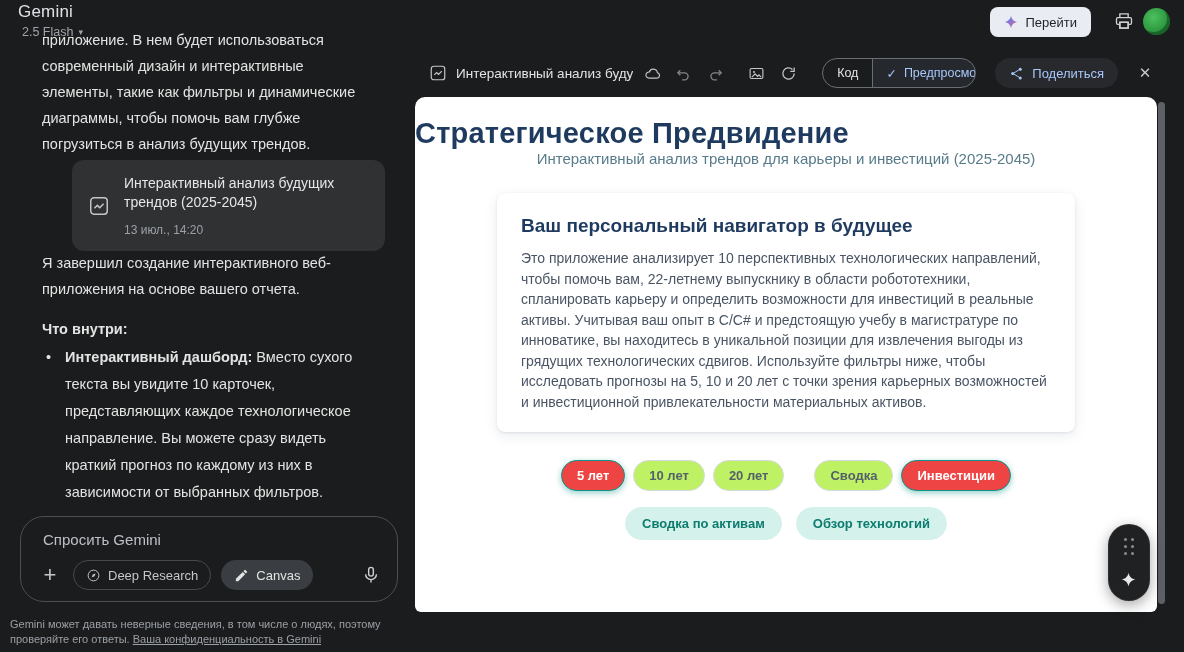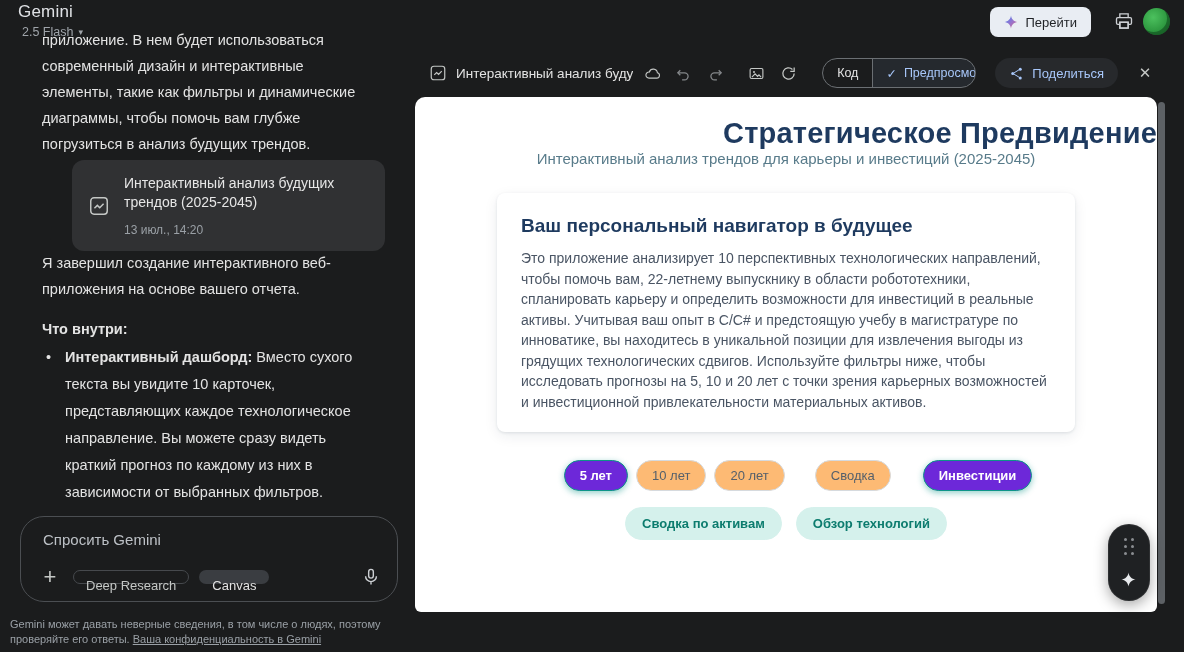--- a/index.html
+++ b/index.html
@@ -39,22 +39,22 @@
 
   
   .composer { position:absolute; left:20px; top:516px; width:378px; height:86px; border:1px solid #4b4e52;
     border-radius:24px; background:#1b1c1d; }
   .composer-input { position:absolute; left:22px; top:14px; width:330px; background:transparent; border:none;
     outline:none; color:#e3e3e3; font-size:15px; font-family:inherit; }
   .composer-input::placeholder { color:#bdc1c6; opacity:1; }
   .composer-row { position:absolute; left:16px; right:14px; bottom:11px; display:flex; align-items:center; gap:10px; }
   .plus-btn { background:none; border:none; color:#c4c7c5; font-size:22px; line-height:22px; width:26px; height:26px;
     cursor:pointer; font-family:inherit; }
-  .chip { display:flex; align-items:center; gap:7px; height:14px; padding:0 12px; border-radius:999px;
-    font-size:13px; color:#c4c7c5; cursor:pointer; border:1px solid transparent; background:transparent; font-family:inherit;flex-direction:column; }
+  .chip { display:flex; align-items:center; gap:7px; height:30px; padding:0 12px; border-radius:999px;
+    font-size:13px; color:#c4c7c5; cursor:pointer; border:1px solid transparent; background:transparent; font-family:inherit; }
   .chip.outline { border-color:#46494d; }
   .chip.selected { background:#3a3d41; color:#e3e3e3; }
   .chip svg { width:15px; height:15px; }
   .mic-btn { margin-left:auto; width:22px; height:22px; }
 
   .disclaimer { position:absolute; left:10px; top:617px; width:398px; font-size:11px;
     line-height:15px; color:#9aa0a6; }
   .disclaimer a { color:#9aa0a6; text-decoration:underline; cursor:pointer; }
 
   
@@ -74,33 +74,33 @@
   .toggle .prev-seg { color:#a8c7fa; padding:0 13px; display:flex; align-items:center; gap:7px;
     background:rgba(168,199,250,.08); }
   .share-btn { margin-left:10px; display:flex; align-items:center; gap:8px; background:#27292c; border:none;
     border-radius:999px; height:30px; padding:0 14px; color:#a8c7fa; font-size:13px; font-weight:500;
     font-family:inherit; cursor:pointer; }
   .share-btn svg { width:15px; height:15px; }
   .close-btn { margin-left:6px; width:28px; height:28px; font-size:15px; color:#c4c7c5; }
 
   .canvas-body { position:absolute; left:0; top:45px; width:742px; bottom:0; background:#ffffff;
     border-radius:10px 10px 6px 6px; overflow:hidden; }
-  .cv-title { margin-top:20px; text-align:right; font-size:29px; font-weight:700; color:#1e3a5f; letter-spacing:.2px; }
+  .cv-title { margin-top:20px; text-align:left; font-size:29px; font-weight:700; color:#1e3a5f; letter-spacing:.2px; }
   .cv-subtitle { text-align:center; font-size:15px; color:#587b8a; }
   .intro-card { width:578px; margin:26px auto 0; background:#ffffff; border-radius:8px; padding:22px 24px 20px;
     box-shadow:0 1px 3px rgba(16,36,60,.10), 0 4px 14px rgba(16,36,60,.08); }
   .intro-card h2 { font-size:19px; font-weight:700; color:#1e3a5f; }
   .intro-card p { margin-top:11px; font-size:14px; line-height:20.5px; color:#4a5564; }
 
   .filters-row { display:flex; justify-content:center; align-items:center; gap:8px; margin-top:28px; }
   .filters-row2 { display:flex; justify-content:center; align-items:center; gap:14px; margin-top:16px; }
-  .pill { border-radius:999px; border:1px solid #d6dade; background:#fdba74; color:#55606b; font-size:13px;
-    font-weight:400; padding:7px 15px; font-family:inherit; cursor:pointer; }
-  .pill.active { background:#6d28d9; border-color:#0d9488; color:#fff; font-weight:700;
-    box-shadow:0 2px 6px rgba(13,148,136,.45);margin-left:24px; }
+  .pill { border-radius:999px; border:1px solid #d6dade; background:#bef264; color:#55606b; font-size:13px;
+    font-weight:700; padding:7px 15px; font-family:inherit; cursor:pointer; }
+  .pill.active { background:#ef4444; border-color:#0d9488; color:#fff; font-weight:700;
+    box-shadow:0 2px 6px rgba(13,148,136,.45); }
   .pill.soft { background:#d5f1ec; border-color:#d5f1ec; color:#0c7c6e; font-weight:700; padding:8px 16px; }
   .grp-gap { width:14px; }
 
   .cv-scrollbar { position:absolute; right:0px; top:50px; bottom:8px; width:7px; }
   .cv-thumb { position:absolute; left:0; top:0; width:7px; height:100%; border-radius:4px; background:#5d6165; cursor:pointer; }
 
   
   .float-widget { position:absolute; left:1108px; top:524px; width:42px; height:77px; background:#1f2123;
     border:1px solid rgba(255,255,255,.07); border-radius:21px; box-shadow:0 4px 14px rgba(0,0,0,.35);
     display:flex; flex-direction:column; align-items:center; justify-content:space-between; padding:13px 0 12px; }

